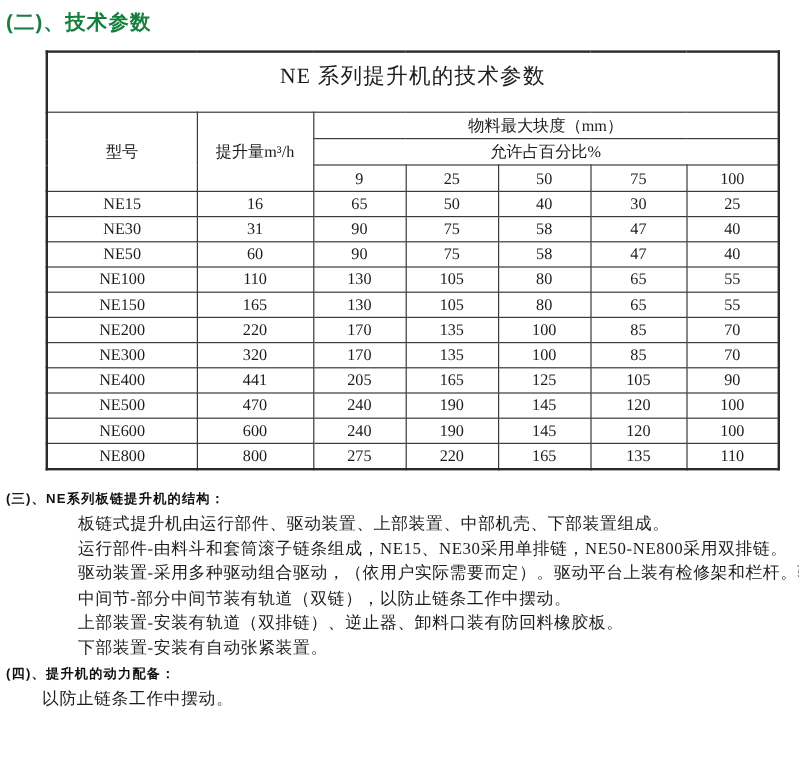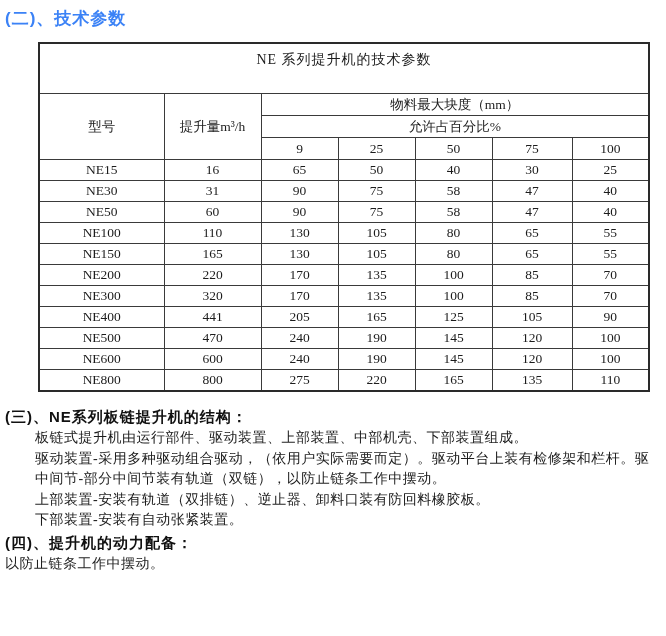--- a/index.html
+++ b/index.html
@@ -16,21 +16,21 @@
     position: relative;
   }
   .page {
     padding: 8px 6px 0 5px;
   }
   .doc-heading {
     font-family: "Liberation Sans", "DejaVu Sans", sans-serif;
     font-weight: bold;
     font-size: 17px;
     line-height: 22px;
-    color: #3b82f6;
+    color: #15803d;
     letter-spacing: 1px;
   }
   
   table.params {
     margin: 12px 0 0 33px;
     width: 610px;
     border-collapse: collapse;
     table-layout: fixed;
     border: 2px solid #2a2a2a;
   }
@@ -42,36 +42,37 @@
     font-size: 13.5px;
     padding: 0;
     color: #1c1c1c;
     overflow: hidden;
     white-space: nowrap;
   }
   table.params tr.title-row th {
     height: 42px;
     vertical-align: top;
     padding-top: 7px;
-    font-size: 14px;
+    font-size: 18px;
     letter-spacing: 1px;
   }
   table.params tr.hdr th { height: 21px; }
   table.params td { height: 20px; }
   
   .sections { margin-top: 13px; }
   .section-heading {
     font-family: "Liberation Sans", "DejaVu Sans", sans-serif;
     font-weight: bold;
-    font-size: 15px;
+    font-size: 11px;
     line-height: 23px;
     color: #111;
     letter-spacing: 1px;
   }
   .section-body {
+    margin-left: 30px;
     font-size: 14px;
     line-height: 20.5px;
     letter-spacing: 0.5px;
   }
   .section-body .line { white-space: nowrap; }
   .section-body .line.first { padding-left: 30px; }
   .section-body .line.cont  { padding-left: 0; }
 </style>
 </head>
 <body>
@@ -210,20 +211,21 @@
           <td>135</td>
           <td>110</td>
         </tr>
       </tbody>
   </table>
 
   <div class="sections">
       <div class="section-heading">(三)、NE系列板链提升机的结构：</div>
       <div class="section-body">
         <div class="line first">板链式提升机由运行部件、驱动装置、上部装置、中部机壳、下部装置组成。</div>
+        <div class="line first">运行部件-由料斗和套筒滚子链条组成，NE15、NE30采用单排链，NE50-NE800采用双排链。</div>
         <div class="line first">驱动装置-采用多种驱动组合驱动，（依用户实际需要而定）。驱动平台上装有检修架和栏杆。驱</div>
         <div class="line first">中间节-部分中间节装有轨道（双链），以防止链条工作中摆动。</div>
         <div class="line first">上部装置-安装有轨道（双排链）、逆止器、卸料口装有防回料橡胶板。</div>
         <div class="line first">下部装置-安装有自动张紧装置。</div>
       </div>
       <div class="section-heading">(四)、提升机的动力配备：</div>
       <div class="section-body">
         <div class="line cont">以防止链条工作中摆动。</div>
       </div>
     </div>

